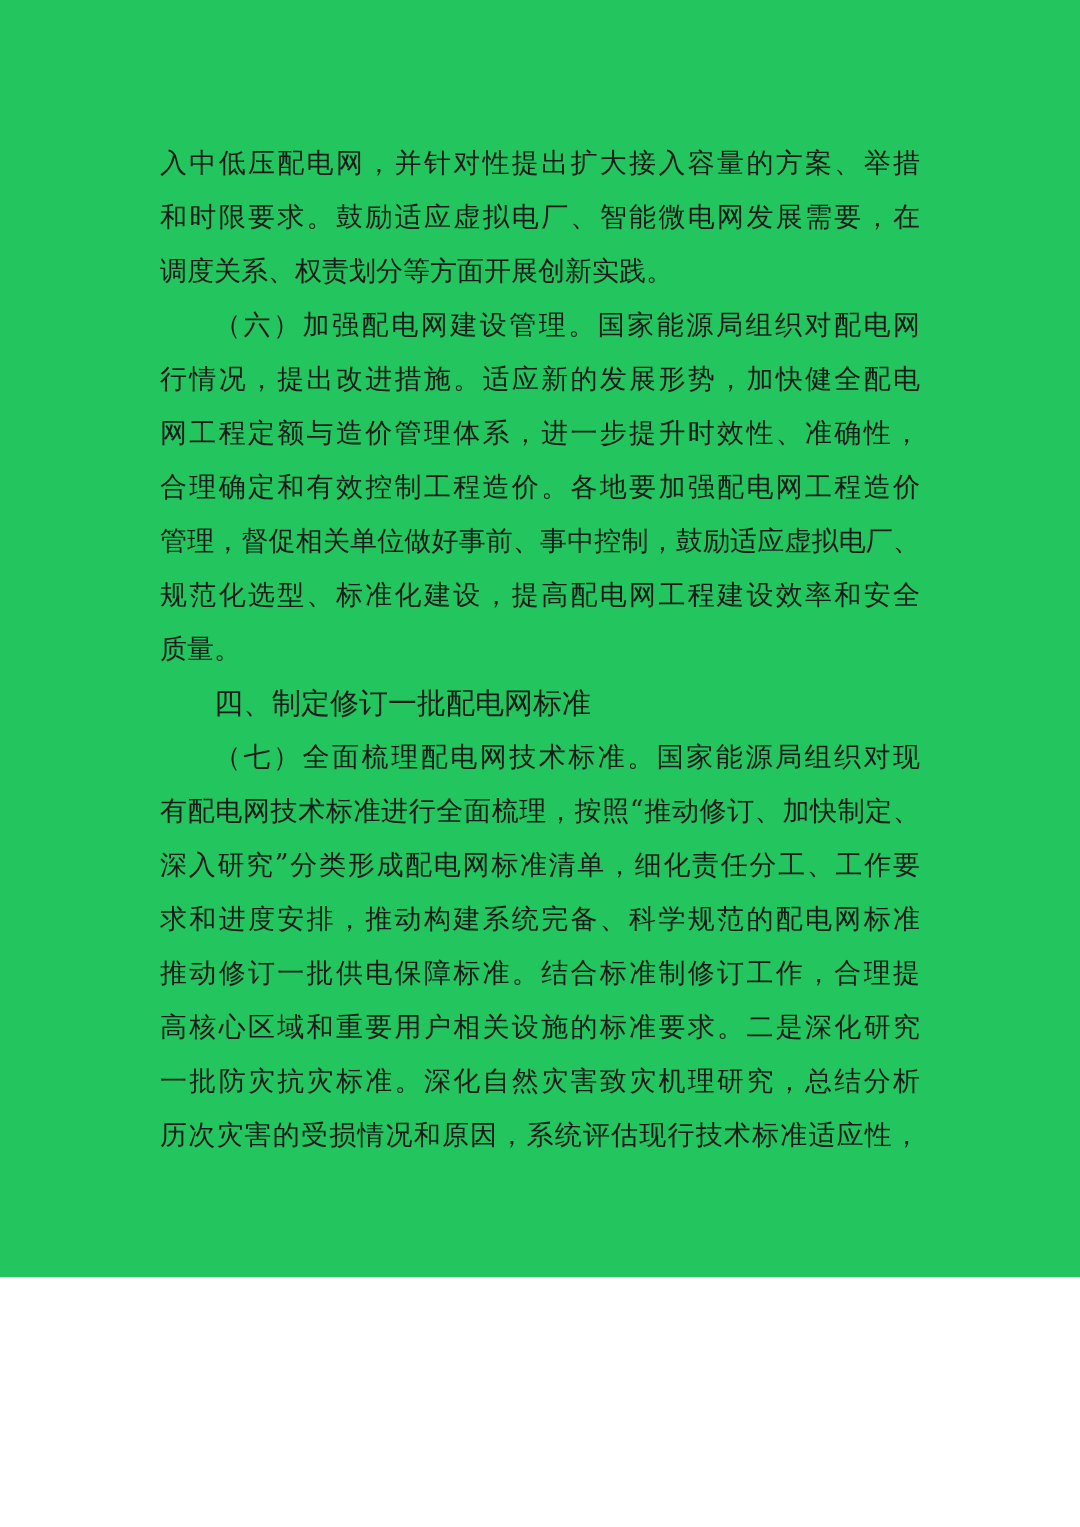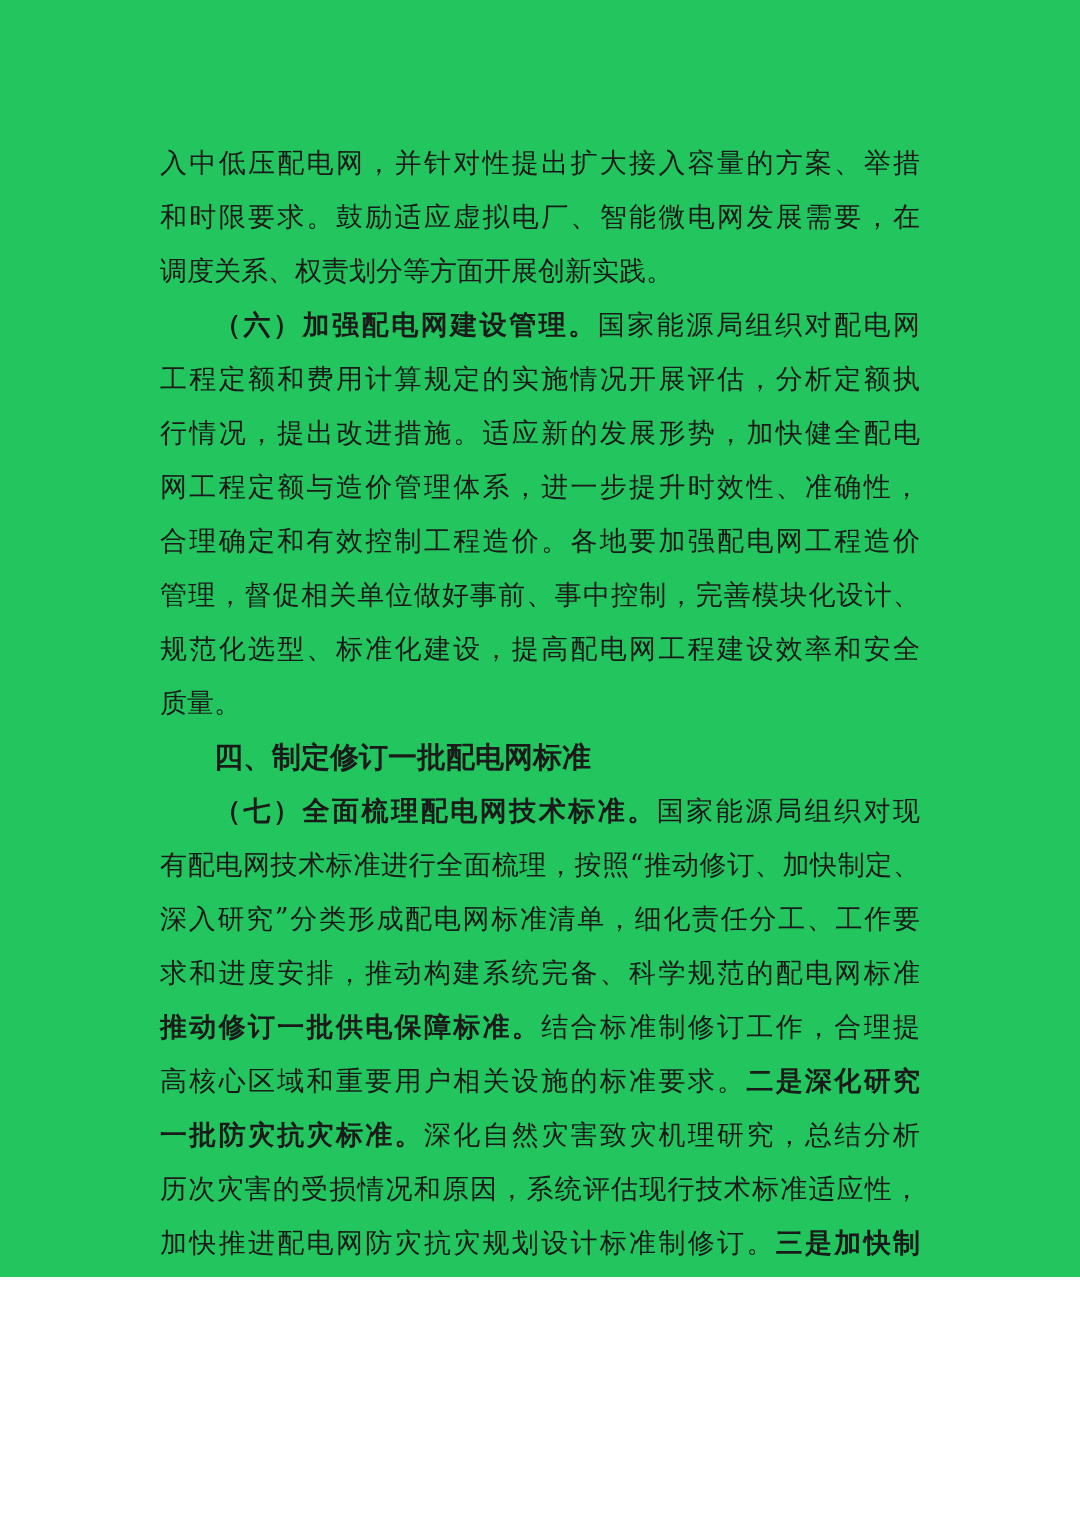--- a/index.html
+++ b/index.html
@@ -33,50 +33,48 @@
     color: #1a1a1a;
   }
   .line.short {
     text-align: center;
     text-align-last: left;
   }
   .line.indent {
     padding-left: 54px;
   }
   .line .em {
-    font-weight: 700;
+    font-weight: 400;
   }
   .line.heading {
     font-family: "DejaVu Sans", "Liberation Sans", sans-serif;
-    font-weight: 700;
+    font-weight: 400;
     font-size: 29px;
     text-align: left;
     text-align-last: left;
   }
 </style>
 </head>
 <body>
 
 <div class="page">
   <div class="textblock">
       <div class="line"><span>入中低压配电网，并针对性提出扩大接入容量的方案、举措</span></div>
       <div class="line"><span>和时限要求。鼓励适应虚拟电厂、智能微电网发展需要，在</span></div>
       <div class="line short"><span>调度关系、权责划分等方面开展创新实践。</span></div>
       <div class="line indent"><span class="em">（六）加强配电网建设管理。</span><span>国家能源局组织对配电网</span></div>
-      <div class="line"><span>工程定额和费用计算规定的实施情况开展评估，分析定额执</span></div>
       <div class="line"><span>行情况，提出改进措施。适应新的发展形势，加快健全配电</span></div>
       <div class="line"><span>网工程定额与造价管理体系，进一步提升时效性、准确性，</span></div>
       <div class="line"><span>合理确定和有效控制工程造价。各地要加强配电网工程造价</span></div>
-      <div class="line"><span>管理，督促相关单位做好事前、事中控制，完善模块化设计、</span></div>
+      <div class="line"><span>管理，督促相关单位做好事前、事中控制，鼓励适应虚拟电厂、</span></div>
       <div class="line"><span>规范化选型、标准化建设，提高配电网工程建设效率和安全</span></div>
       <div class="line short"><span>质量。</span></div>
       <div class="line heading indent short"><span>四、制定修订一批配电网标准</span></div>
       <div class="line indent"><span class="em">（七）全面梳理配电网技术标准。</span><span>国家能源局组织对现</span></div>
       <div class="line"><span>有配电网技术标准进行全面梳理，按照“推动修订、加快制定、</span></div>
       <div class="line"><span>深入研究”分类形成配电网标准清单，细化责任分工、工作要</span></div>
       <div class="line"><span>求和进度安排，推动构建系统完备、科学规范的配电网标准</span></div>
       <div class="line"><span class="em">推动修订一批供电保障标准。</span><span>结合标准制修订工作，合理提</span></div>
       <div class="line"><span>高核心区域和重要用户相关设施的标准要求。</span><span class="em">二是深化研究</span></div>
       <div class="line"><span class="em">一批防灾抗灾标准。</span><span>深化自然灾害致灾机理研究，总结分析</span></div>
       <div class="line"><span>历次灾害的受损情况和原因，系统评估现行技术标准适应性，</span></div>
-      <div class="line"><span>加快推进配电网防灾抗灾规划设计标准制修订。</span><span class="em">三是加快制</span></div>
     </div>
 </div>
 
 </body></html>

